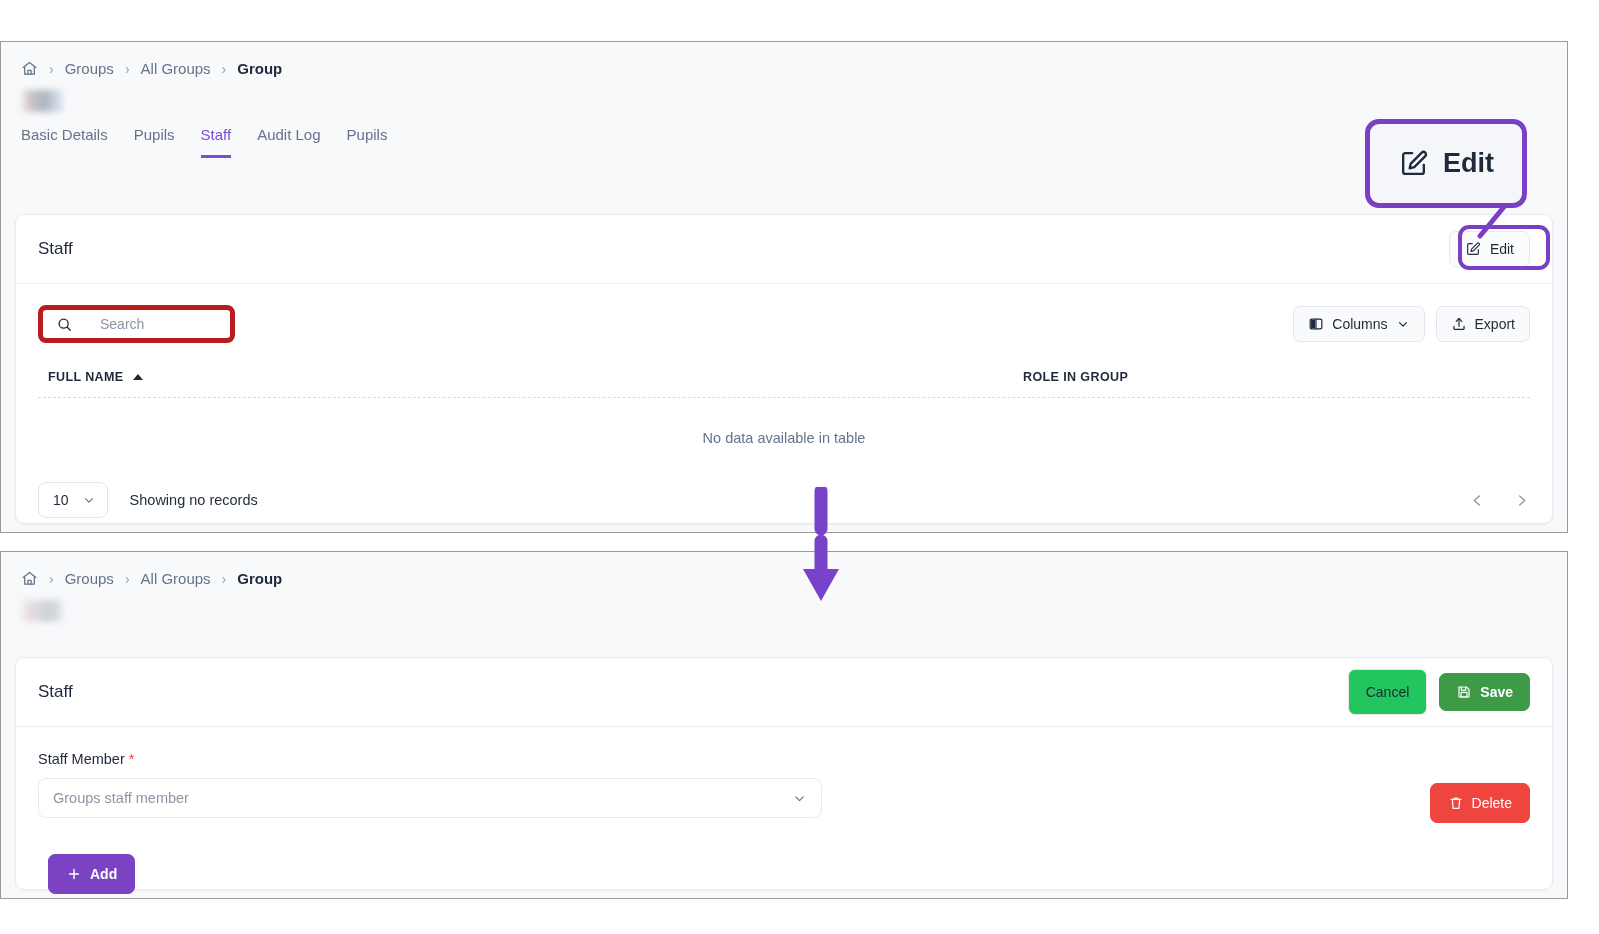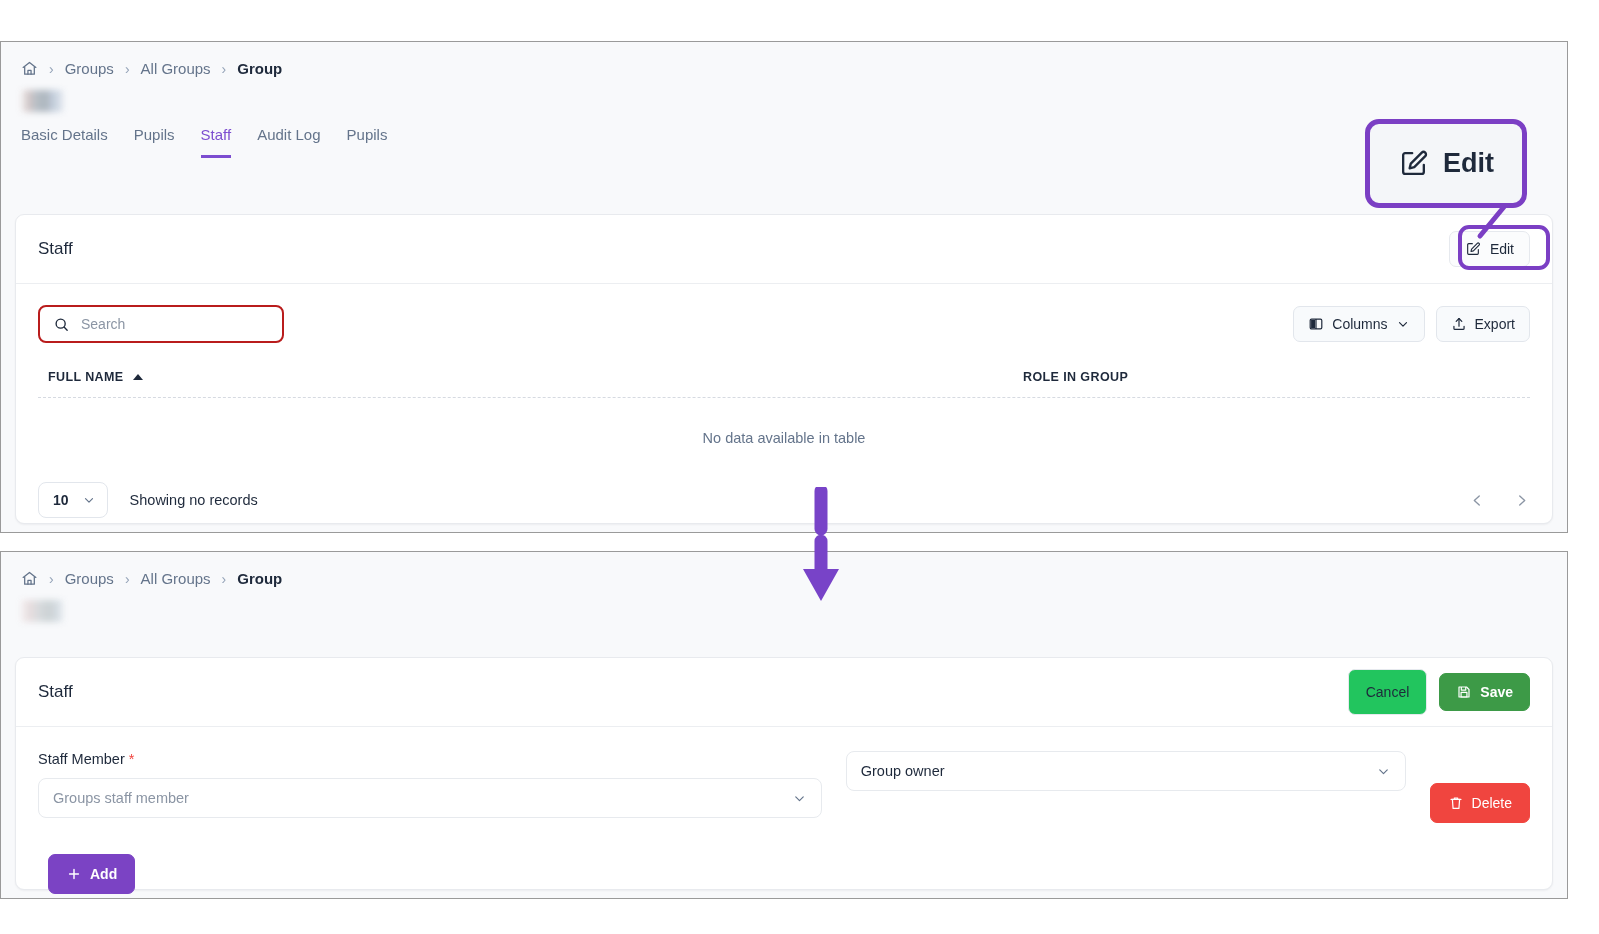--- a/index.html
+++ b/index.html
@@ -100,23 +100,23 @@
   .btn-plain { background: #22c55e; border: 1px solid #e6e9ee; color: #1e293b; padding: 14px 17px; text-align: right; }
 
   .ico { display: inline-flex; align-items: center; justify-content: center; }
 
   
   .toolbar {
     display: flex; align-items: center; justify-content: space-between;
     padding: 21px 22px 0 22px;
   }
   .search-box {
-    display: flex; align-items: center; gap: 11px;
-    width: 246px; height: 38px;
-    border: 2px solid #b91c1c; border-radius: 8px;
+    display: flex; align-items: center; gap: 27px;
+    width: 197px; height: 38px;
+    border: 5px solid #b91c1c; border-radius: 8px;
     padding: 0 13px;
     background: #fff;
   }
   .search-box input {
     border: 0; outline: 0; font-size: 14px; color: #1e293b;
     font-family: "Liberation Sans", sans-serif;
     width: 100%; background: transparent;
   }
   .search-box input::placeholder { color: #8b95a4; }
   .tool-right { display: flex; gap: 11px; }
@@ -142,21 +142,21 @@
   
   .pager {
     display: flex; align-items: center; justify-content: space-between;
     padding: 36px 22px 0 22px;
   }
   .pager-left { display: flex; align-items: center; gap: 22px; }
   .pg-select {
     display: flex; align-items: center; gap: 13px;
     border: 1px solid #e2e6ec; border-radius: 8px;
     padding: 9px 11px 9px 14px;
-    font-size: 14px; color: #1e293b; background: #fff; font-weight: bold;
+    font-size: 14px; color: #1e293b; background: #fff;
   }
   .pg-label { font-size: 14.5px; color: #1e293b; }
   .pager-right { display: flex; align-items: center; gap: 27px; color: #8b95a4; }
   .chev { cursor: pointer; display: inline-flex; }
 
   
   .form-row { display: flex; align-items: flex-start; padding: 24px 22px 0 22px; gap: 24px; }
   .fld { display: flex; flex-direction: column; gap: 11px; }
   .fld-1 { width: 812px; }
   .fld-2 { width: 580px; }
@@ -385,28 +385,20 @@
             <span class="ph">Groups staff member</span>
             <span class="ico">
               <svg viewBox="0 0 24 24" width="15" height="15" fill="none" stroke="#64748b" stroke-width="1.9" stroke-linecap="round" stroke-linejoin="round">
                   <path d="m6 9.5 6 6 6-6"></path>
                 </svg>
             </span>
           </div>
         </div>
 
         <div class="fld fld-2">
-          <div class="sel">
-            <span class="val">Group owner</span>
-            <span class="ico">
-              <svg viewBox="0 0 24 24" width="15" height="15" fill="none" stroke="#64748b" stroke-width="1.9" stroke-linecap="round" stroke-linejoin="round">
-                  <path d="m6 9.5 6 6 6-6"></path>
-                </svg>
-            </span>
-          </div>
         </div>
 
         <div class="del-wrap">
           <div class="btn btn-red">
             <span class="ico">
               <svg viewBox="0 0 24 24" width="16" height="16" fill="none" stroke="#fff" stroke-width="1.8" stroke-linecap="round" stroke-linejoin="round">
                 <path d="M4.6 6.6h14.8"></path>
                   <path d="M9.4 6.6V4.7h5.2v1.9"></path>
                   <path d="M6.6 6.6 7.6 20h8.8l1-13.4"></path>
               </svg>

